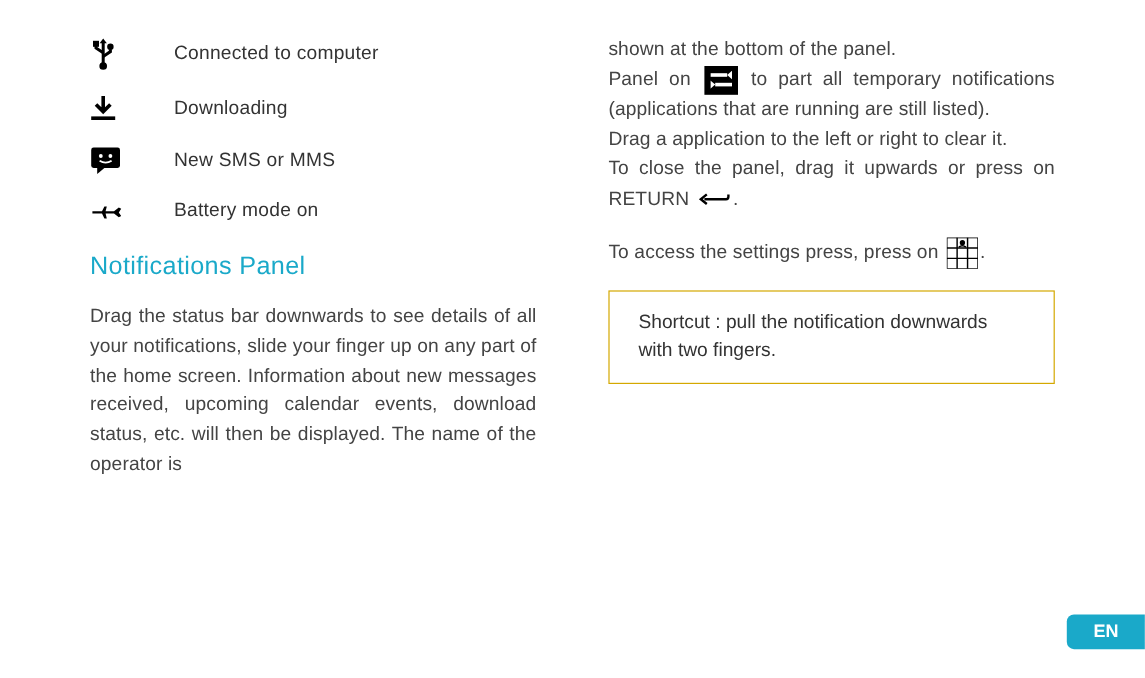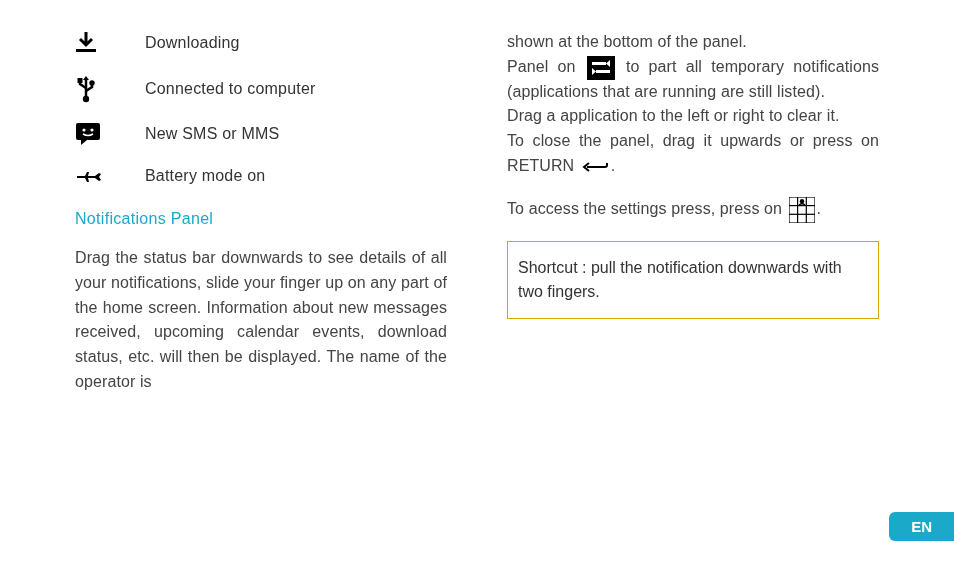--- a/index.html
+++ b/index.html
@@ -42,21 +42,21 @@
     line-height: 1.55;
     color: #444;
     margin-bottom: 18px;
     text-align: justify;
     letter-spacing: 0.1px;
   }
   .para-nomargin { margin-bottom: 0; }
 
   .heading {
     color: #1aa9c9;
-    font-size: 16px;
+    font-size: 21px;
     font-weight: 500;
     margin: 22px 0 18px 0;
     letter-spacing: 0.3px;
   }
 
   .inline-icon {
     display: inline-block;
     vertical-align: middle;
     margin: 0 2px;
   }
@@ -70,21 +70,21 @@
   }
   .return-icon svg { vertical-align: middle; }
   .settings-grid {
     display: inline-block;
     width: 26px; height: 26px;
     vertical-align: middle;
   }
 
   .shortcut-box {
     border: 1px solid #d4a800;
-    padding: 14px 10px;
+    padding: 14px 24px;
     font-size: 16px;
     line-height: 1.5;
     color: #333;
     margin-top: 10px;
   }
 
   .lang-badge {
     position: absolute;
     right: 0;
     bottom: 24px;
@@ -98,41 +98,41 @@
 </style>
 </head>
 <body>
 
 <div class="col col-left">
 
   <div class="icon-list">
 
     <div class="icon-row">
       <div class="icon-cell">
-        <svg width="22" height="26" viewBox="0 0 22 26">
-          <path d="M11 2 L11 14 M5 9 L11 15 L17 9" stroke="#000" stroke-width="3" fill="none"></path>
-          <rect x="1" y="19" width="20" height="3" fill="#000"></rect>
-        </svg>
-      </div>
-      <span class="icon-label">Downloading</span>
-    </div>
-
-    <div class="icon-row">
-      <div class="icon-cell">
         <svg width="22" height="30" viewBox="0 0 22 30">
           <path d="M11 2 L8 6 L14 6 Z" fill="#000"></path>
           <path d="M11 5 L11 24" stroke="#000" stroke-width="2.5"></path>
           <path d="M11 14 L5 10 L5 8" stroke="#000" stroke-width="2.5" fill="none"></path>
           <rect x="2.5" y="4" width="5" height="5" fill="#000"></rect>
           <path d="M11 17 L17 13 L17 11" stroke="#000" stroke-width="2.5" fill="none"></path>
           <circle cx="17" cy="9" r="2.7" fill="#000"></circle>
           <circle cx="11" cy="25" r="3.2" fill="#000"></circle>
         </svg>
       </div>
       <span class="icon-label">Connected to computer</span>
+    </div>
+
+    <div class="icon-row">
+      <div class="icon-cell">
+        <svg width="22" height="26" viewBox="0 0 22 26">
+          <path d="M11 2 L11 14 M5 9 L11 15 L17 9" stroke="#000" stroke-width="3" fill="none"></path>
+          <rect x="1" y="19" width="20" height="3" fill="#000"></rect>
+        </svg>
+      </div>
+      <span class="icon-label">Downloading</span>
     </div>
 
 
     <div class="icon-row">
       <div class="icon-cell">
         <svg width="26" height="24" viewBox="0 0 26 24">
           <rect x="1" y="1" width="24" height="17" rx="2" fill="#000"></rect>
           <path d="M6 18 L6 23 L12 18 Z" fill="#000"></path>
           <circle cx="9" cy="8" r="1.6" fill="#fff"></circle>
           <circle cx="17" cy="8" r="1.6" fill="#fff"></circle>

